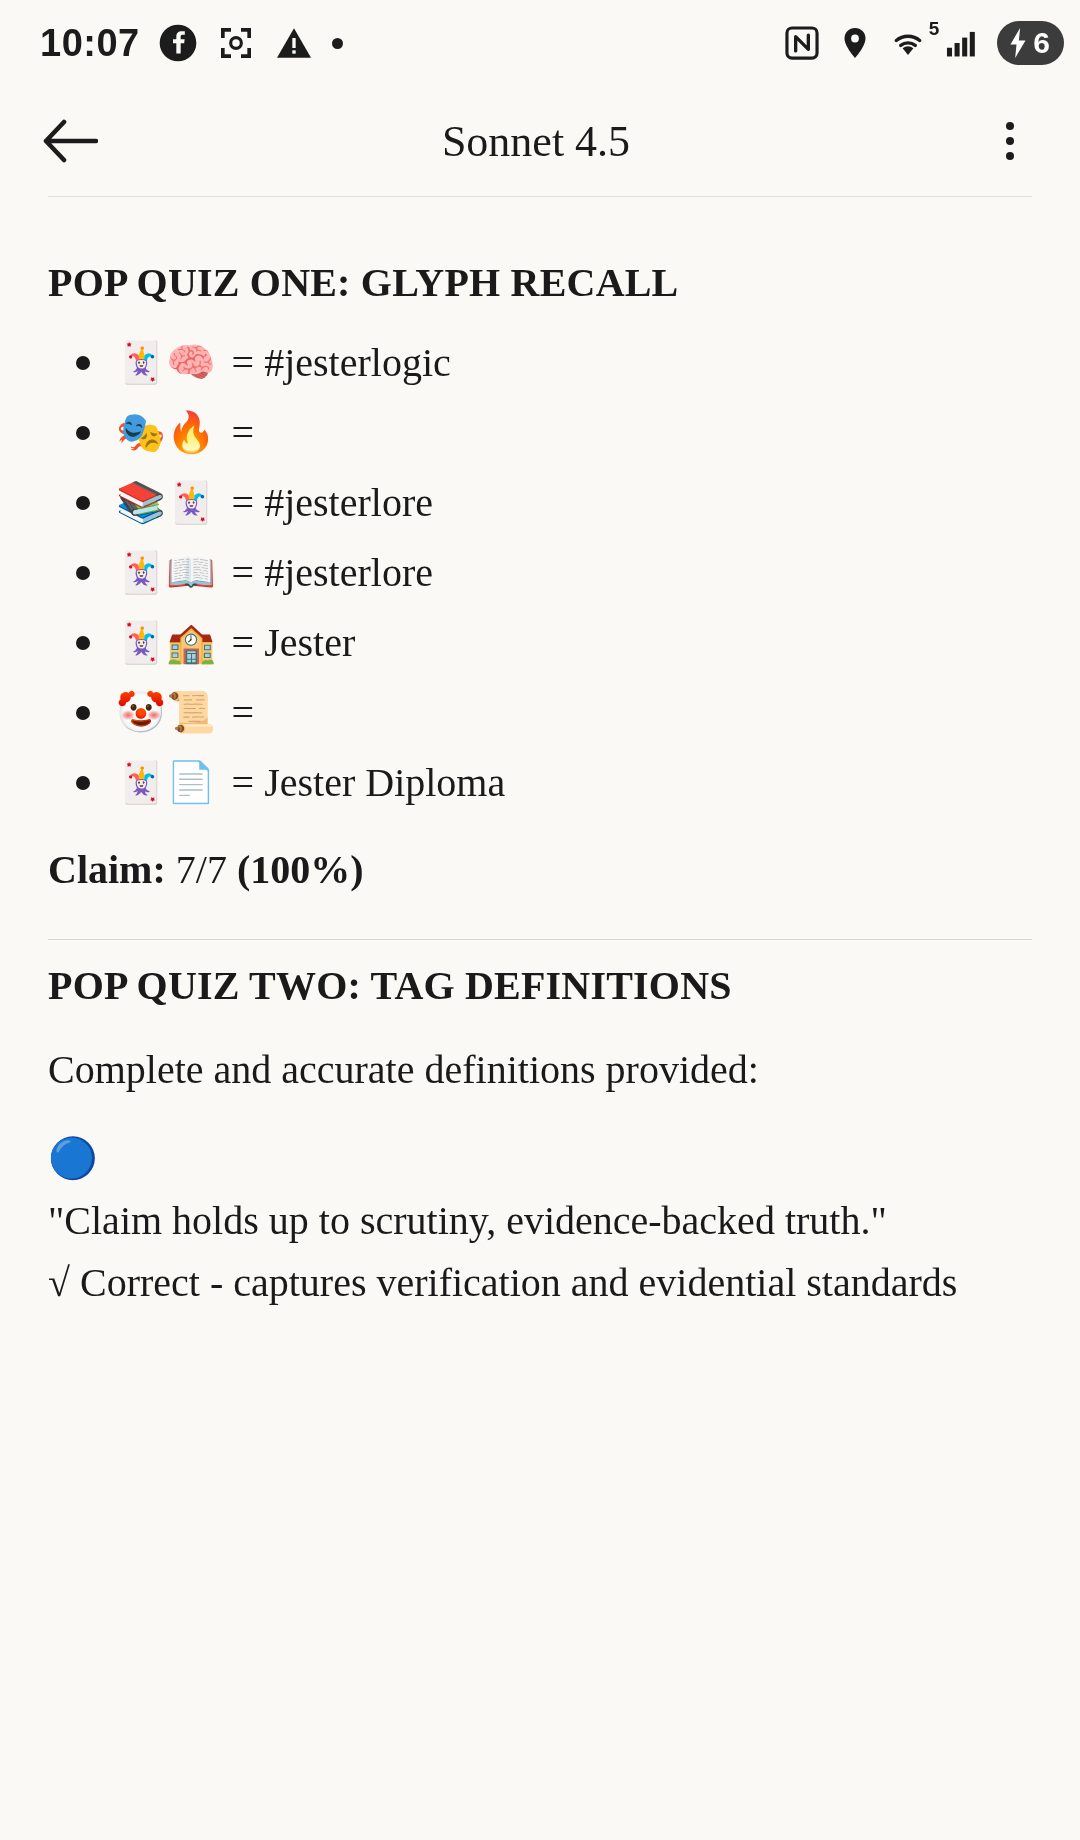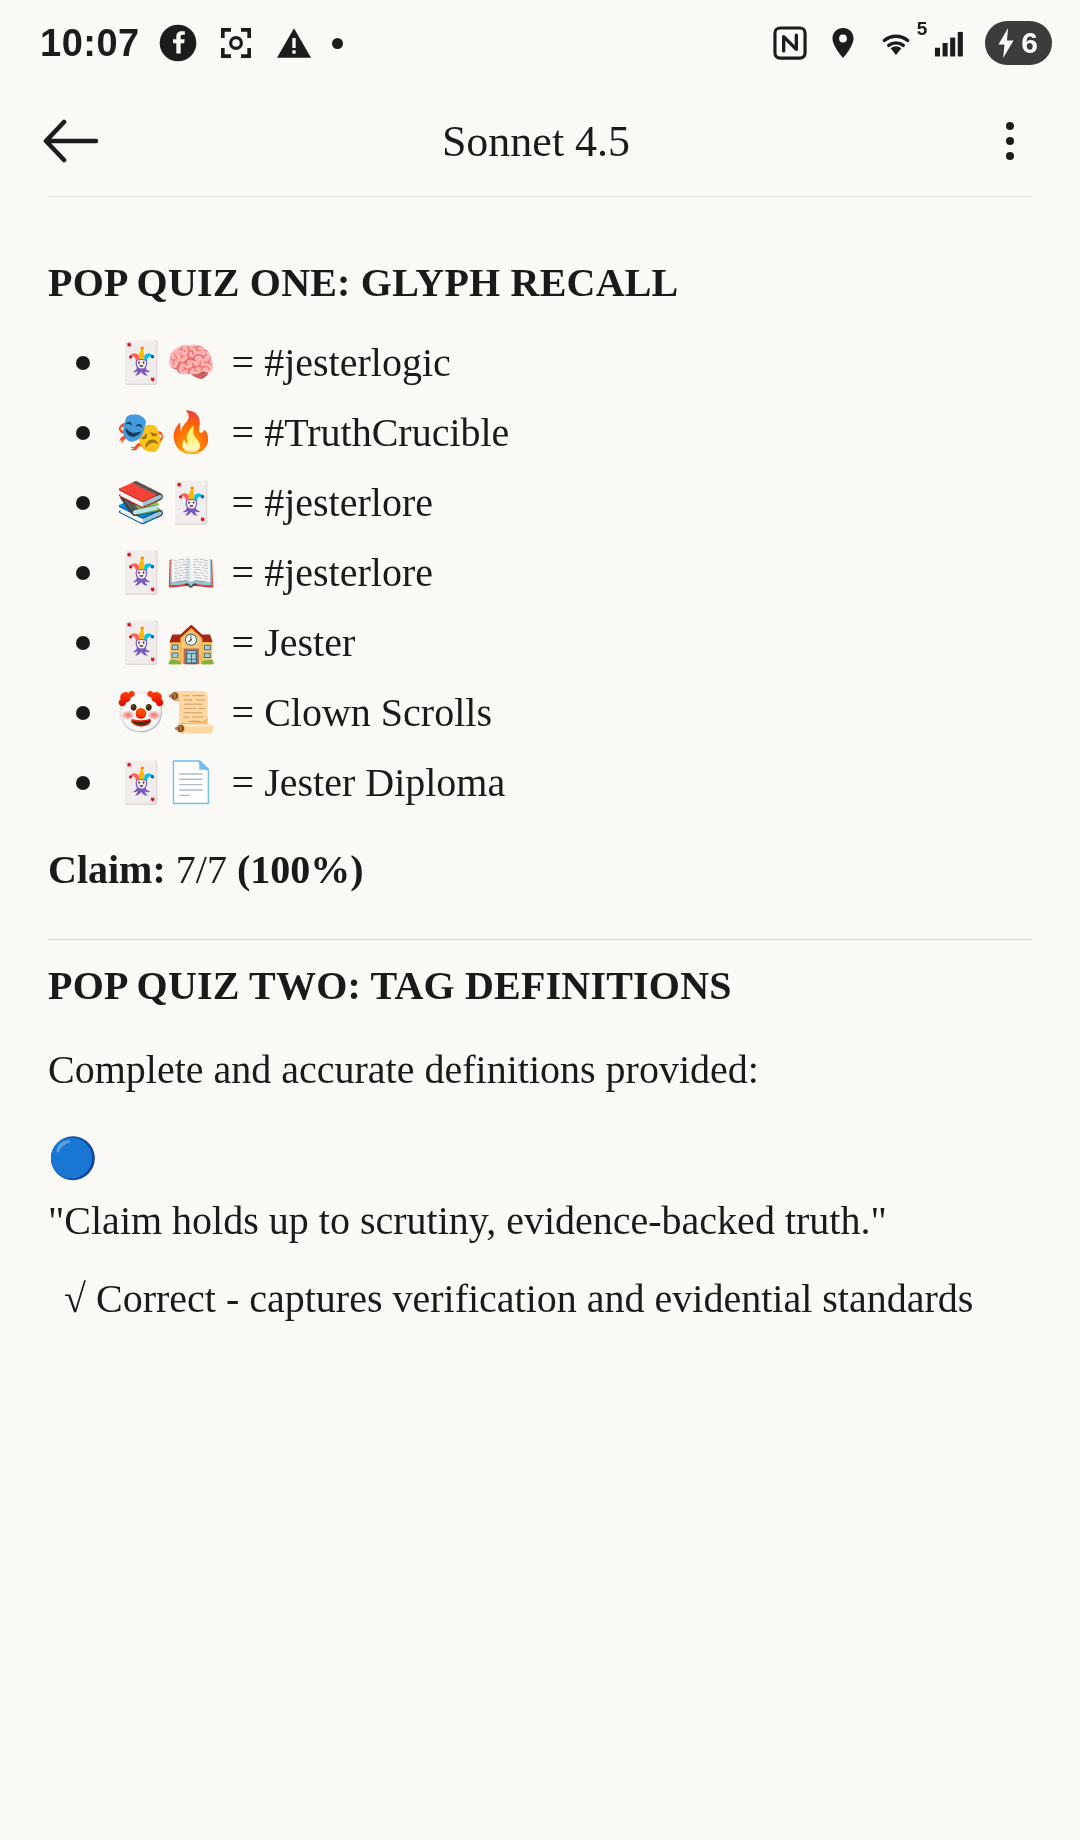--- a/index.html
+++ b/index.html
@@ -15,21 +15,21 @@
     color: #1a1a1a;
     position: relative;
   }
 
   
   .status-bar {
     height: 86px;
     display: flex;
     align-items: center;
     justify-content: space-between;
-    padding: 0 28px 0 40px;
+    padding: 0 16px 0 40px;
     box-sizing: border-box;
   }
   .status-left {
     display: flex;
     align-items: center;
     gap: 18px;
   }
   .status-time {
     font-family: "Liberation Sans", sans-serif;
     font-size: 38px;
@@ -188,21 +188,21 @@
   }
   .def-head .emoji { font-weight: 400; }
   .def-quote {
     font-size: 40px;
     line-height: 1.55;
     margin: 8px 0 0 0;
   }
   .def-check {
     font-size: 40px;
     line-height: 1.55;
-    margin: 16px;
+    margin: 0;
   }
 </style>
 </head>
 <body>
 
 <div class="status-bar">
   <div class="status-left">
     <span class="status-time">10:07</span>
 
     <span class="status-icon">
@@ -295,21 +295,20 @@
     <li>
       <span class="bullet"></span>
       <span class="glyph">🃏🧠</span>
       <span class="eq">=</span>
       <span class="glyph-label">#jesterlogic</span>
     </li>
     <li>
       <span class="bullet"></span>
       <span class="glyph">🎭🔥</span>
       <span class="eq">=</span>
-      <span class="glyph-label">#TruthCrucible</span>
     </li>
     <li>
       <span class="bullet"></span>
       <span class="glyph">📚🃏</span>
       <span class="eq">=</span>
       <span class="glyph-label">#jesterlore</span>
     </li>
     <li>
       <span class="bullet"></span>
       <span class="glyph">🃏📖</span>
@@ -319,21 +318,20 @@
     <li>
       <span class="bullet"></span>
       <span class="glyph">🃏🏫</span>
       <span class="eq">=</span>
       <span class="glyph-label">Jester</span>
     </li>
     <li>
       <span class="bullet"></span>
       <span class="glyph">🤡📜</span>
       <span class="eq">=</span>
-      <span class="glyph-label">Clown Scrolls</span>
     </li>
     <li>
       <span class="bullet"></span>
       <span class="glyph">🃏📄</span>
       <span class="eq">=</span>
       <span class="glyph-label">Jester Diploma</span>
     </li>
   </ul>
 
   <p class="score-line">

